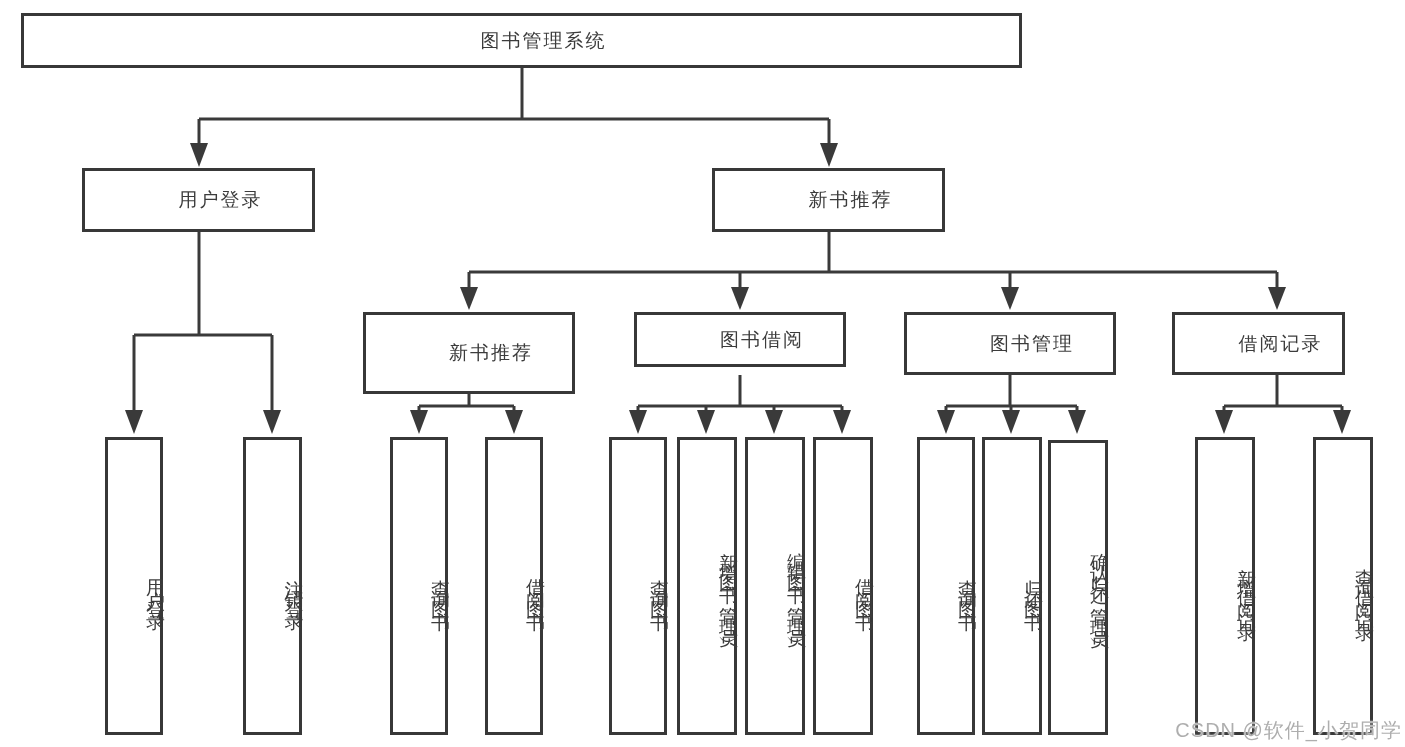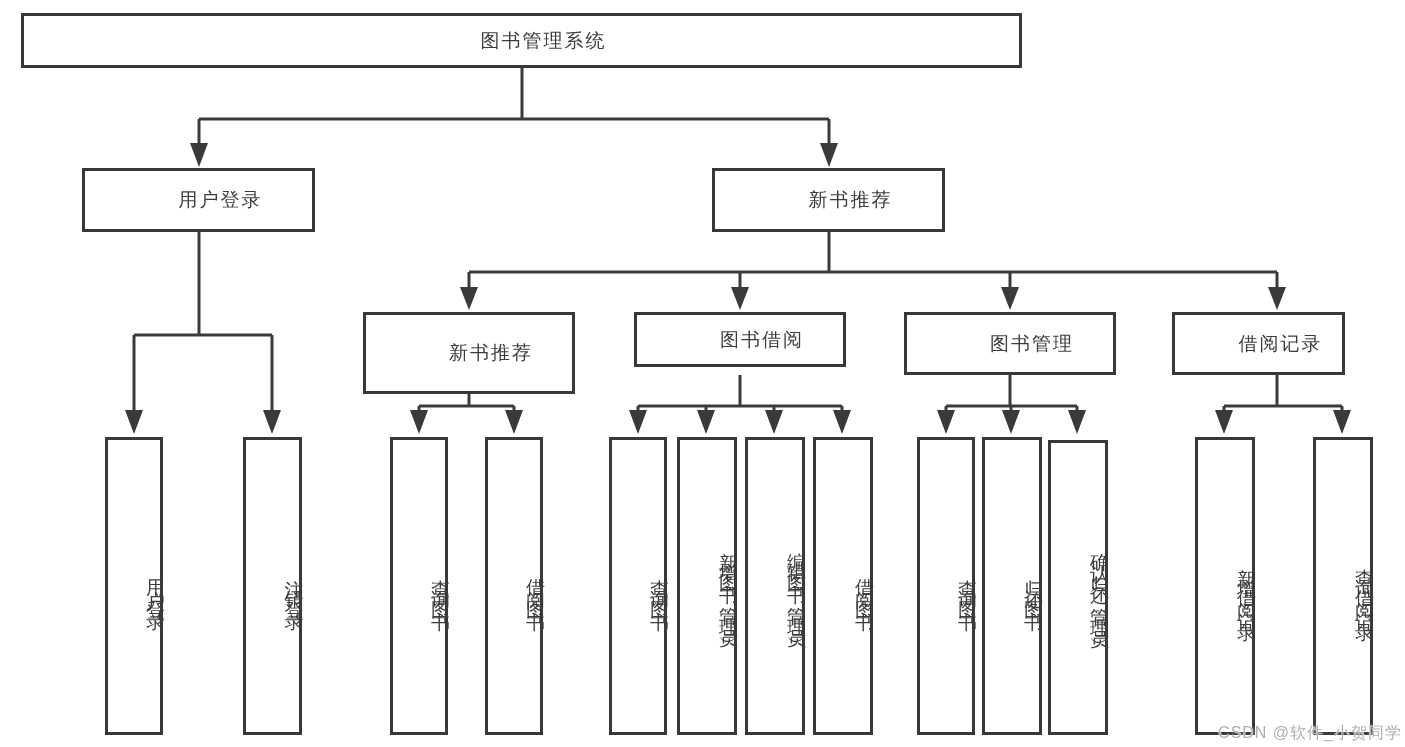--- a/index.html
+++ b/index.html
@@ -44,21 +44,21 @@
     text-orientation: mixed;
     font-size: 19px;
     letter-spacing: 11px;
     line-height: 1;
     white-space: nowrap;
   }
   .watermark {
     position: absolute;
     right: 3px;
     bottom: 3px;
-    font-size: 16px;
+    font-size: 20px;
     letter-spacing: 1px;
     color: #aeaeae;
     text-shadow: 0 0 2px #ffffff, 0 0 1px #ffffff;
     z-index: 5;
     white-space: nowrap;
   }
 </style>
 </head>
 <body>
 

